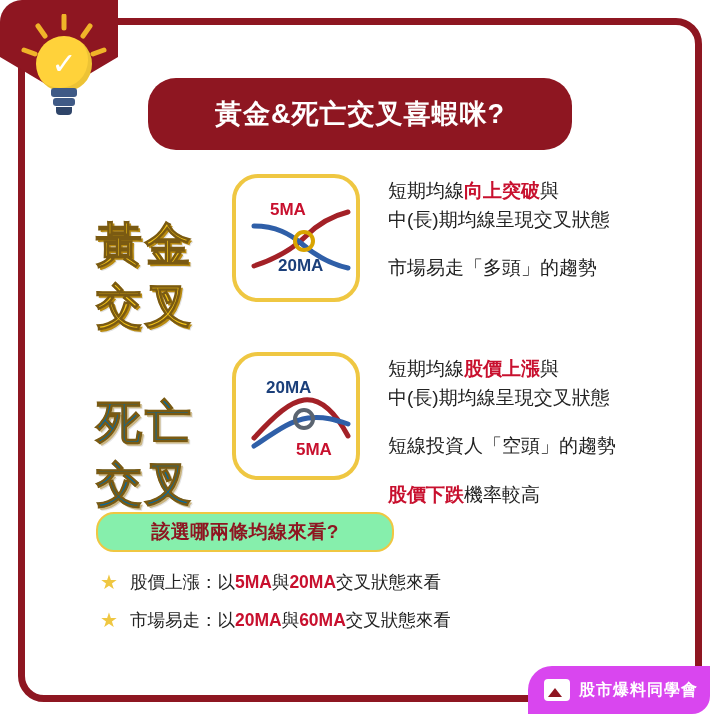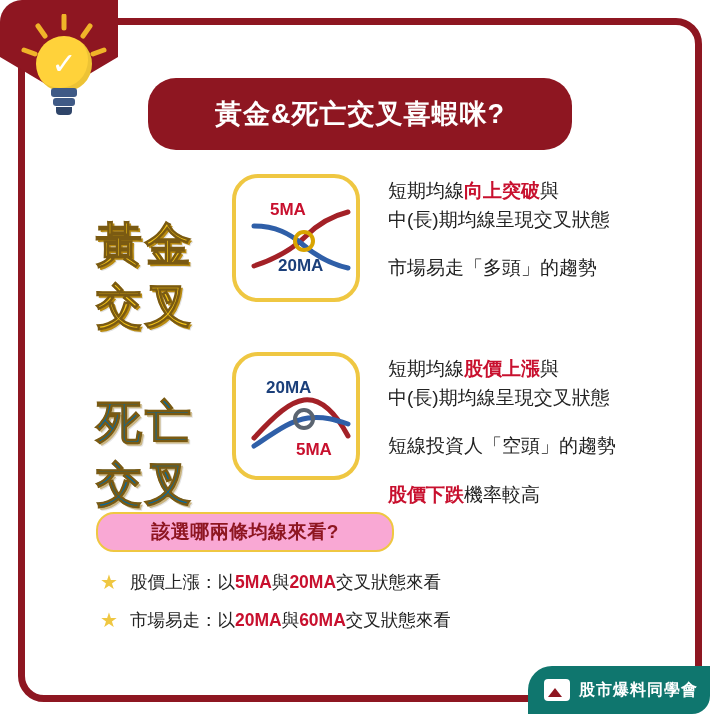--- a/index.html
+++ b/index.html
@@ -94,35 +94,35 @@
     position:absolute;
     font-size:19px;line-height:29px;color:#222222;
     white-space:nowrap;
   }
   .red{color:#c8102e;font-weight:bold;}
 
   
   .q-pill{
     position:absolute;left:96px;top:512px;width:294px;height:36px;
     border:2px solid #efc742;border-radius:18px;
-    background:#f9a8d4;
+    background:#86efac;
     display:flex;align-items:center;justify-content:center;
     color:#8e1621;font-size:19px;font-weight:bold;letter-spacing:.5px;
   }
   .bullet-row{
     position:absolute;left:100px;
     display:flex;align-items:center;gap:12px;
     font-size:17.5px;color:#222222;white-space:nowrap;
   }
   .star{color:#efc742;font-size:20px;line-height:1;}
 
   
   .footer{
     position:absolute;left:528px;top:666px;width:182px;height:48px;
-    background:#0f766e;border-radius:24px 0 18px 0;
+    background:#d946ef;border-radius:24px 0 18px 0;
     display:flex;align-items:center;gap:9px;padding-left:16px;
     box-sizing:border-box;
   }
   .footer .logo-mark{
     width:26px;height:22px;background:#ffffff;border-radius:4px;
     position:relative;flex:none;
   }
   .footer .logo-mark:after{
     content:"";position:absolute;left:4px;bottom:4px;
     width:0;height:0;

